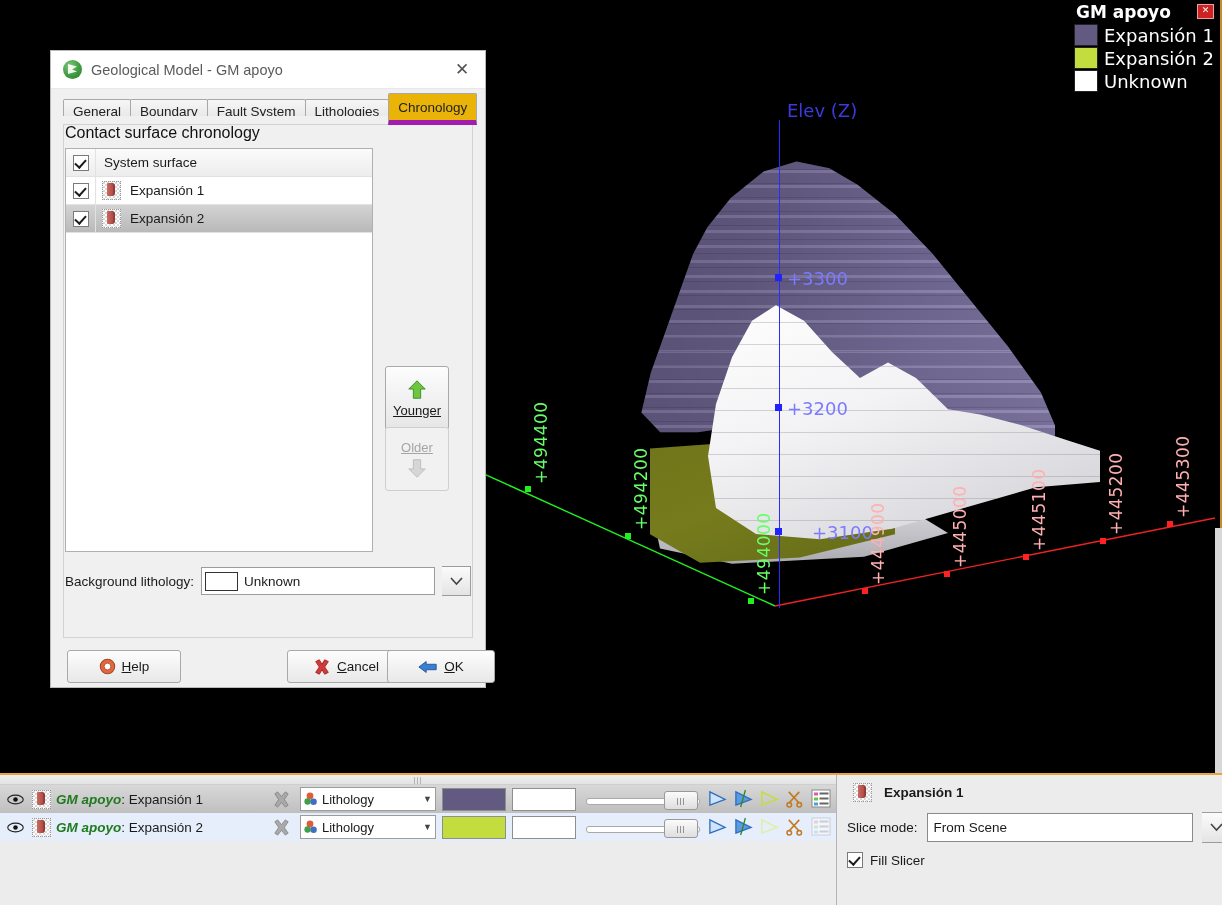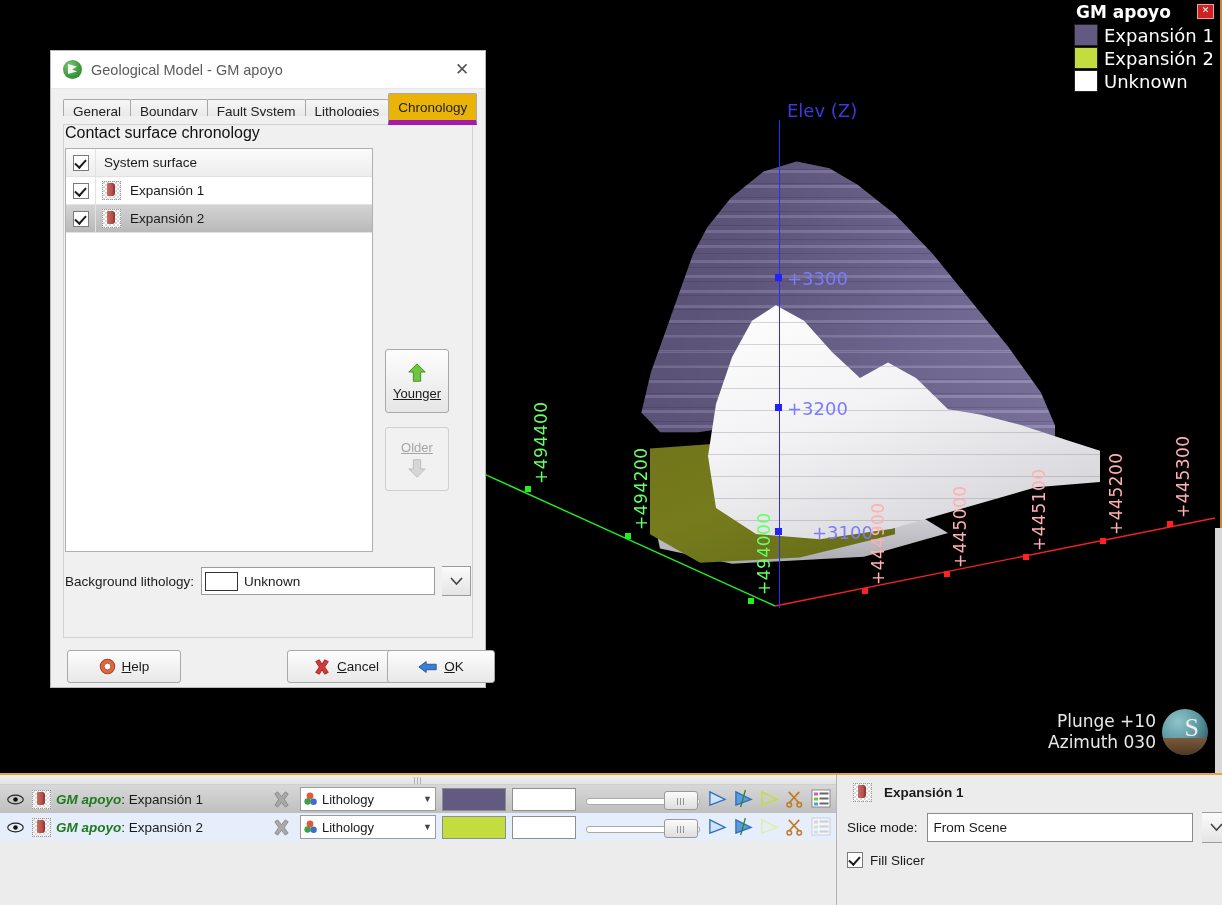--- a/index.html
+++ b/index.html
@@ -134,21 +134,21 @@
     border:1px dotted #999;}
   .surf-icon:after{content:"";position:absolute;left:4px;top:1px;width:8px;height:13px;
     background:linear-gradient(90deg,#c96a62,#a8433c);border-radius:1px 3px 3px 1px;
     box-shadow:inset -2px 0 0 rgba(0,0,0,.15);}
   .ltext{padding-left:4px;white-space:nowrap;}
   .lrow.header .ltext{padding-left:8px;}
 
   .sidebtn{position:absolute;left:334px;width:62px;height:62px;font-size:13px;
     border:1px solid #a9a9a9;background:linear-gradient(180deg,#fdfdfd,#e6e6e6);border-radius:3px;
     display:flex;flex-direction:column;align-items:center;justify-content:center;gap:2px;cursor:pointer;}
-  #btn-younger{top:233px;}
+  #btn-younger{top:250px;}
   #btn-older{top:311px;color:#a5a5a5;border-color:#cfcfcf;background:#f1f1f1;cursor:default;}
   .arrow-up,.arrow-down{width:22px;height:22px;}
 
   #bg-lith-row{position:absolute;left:14px;top:450px;right:14px;display:flex;align-items:center;gap:7px;}
   #bg-lith-label{font-size:13.5px;}
   #bg-lith-combo{flex:1;display:flex;align-items:center;height:26px;background:#fff;border:1px solid #9c9c9c;}
   #bg-lith-sw{width:31px;height:17px;background:#fff;border:1px solid #333;margin:0 6px 0 3px;flex:0 0 auto;}
   #bg-lith-val{font-size:13.5px;}
   #bg-lith-arrow{width:28px;height:28px;border:1px solid #9c9c9c;border-left:none;
     background:linear-gradient(180deg,#fbfbfb,#e4e4e4);display:flex;align-items:center;justify-content:center;cursor:pointer;}
@@ -265,29 +265,20 @@
     <div class="leg-row">
       <span class="leg-sw" style="background:#c3dd3e"></span>
       <span class="leg-txt">Expansión 2</span>
     </div>
     <div class="leg-row">
       <span class="leg-sw" style="background:#ffffff"></span>
       <span class="leg-txt">Unknown</span>
     </div>
   </div>
 
-  <div id="viewpoint">
-    <div class="vtxt">
-      <div>Plunge +10</div>
-      <div>Azimuth 030</div>
-    </div>
-    <div id="view-ball">
-      <span class="sglyph">S</span>
-    </div>
-  </div>
 
   <div id="scene-scroll"></div>
   <div id="scene-frame"></div>
 </div>
 
 <div id="dialog">
 
   <div id="titlebar">
     <span id="app-icon"></span>
     <span id="dlg-title">Geological Model - GM apoyo</span>

